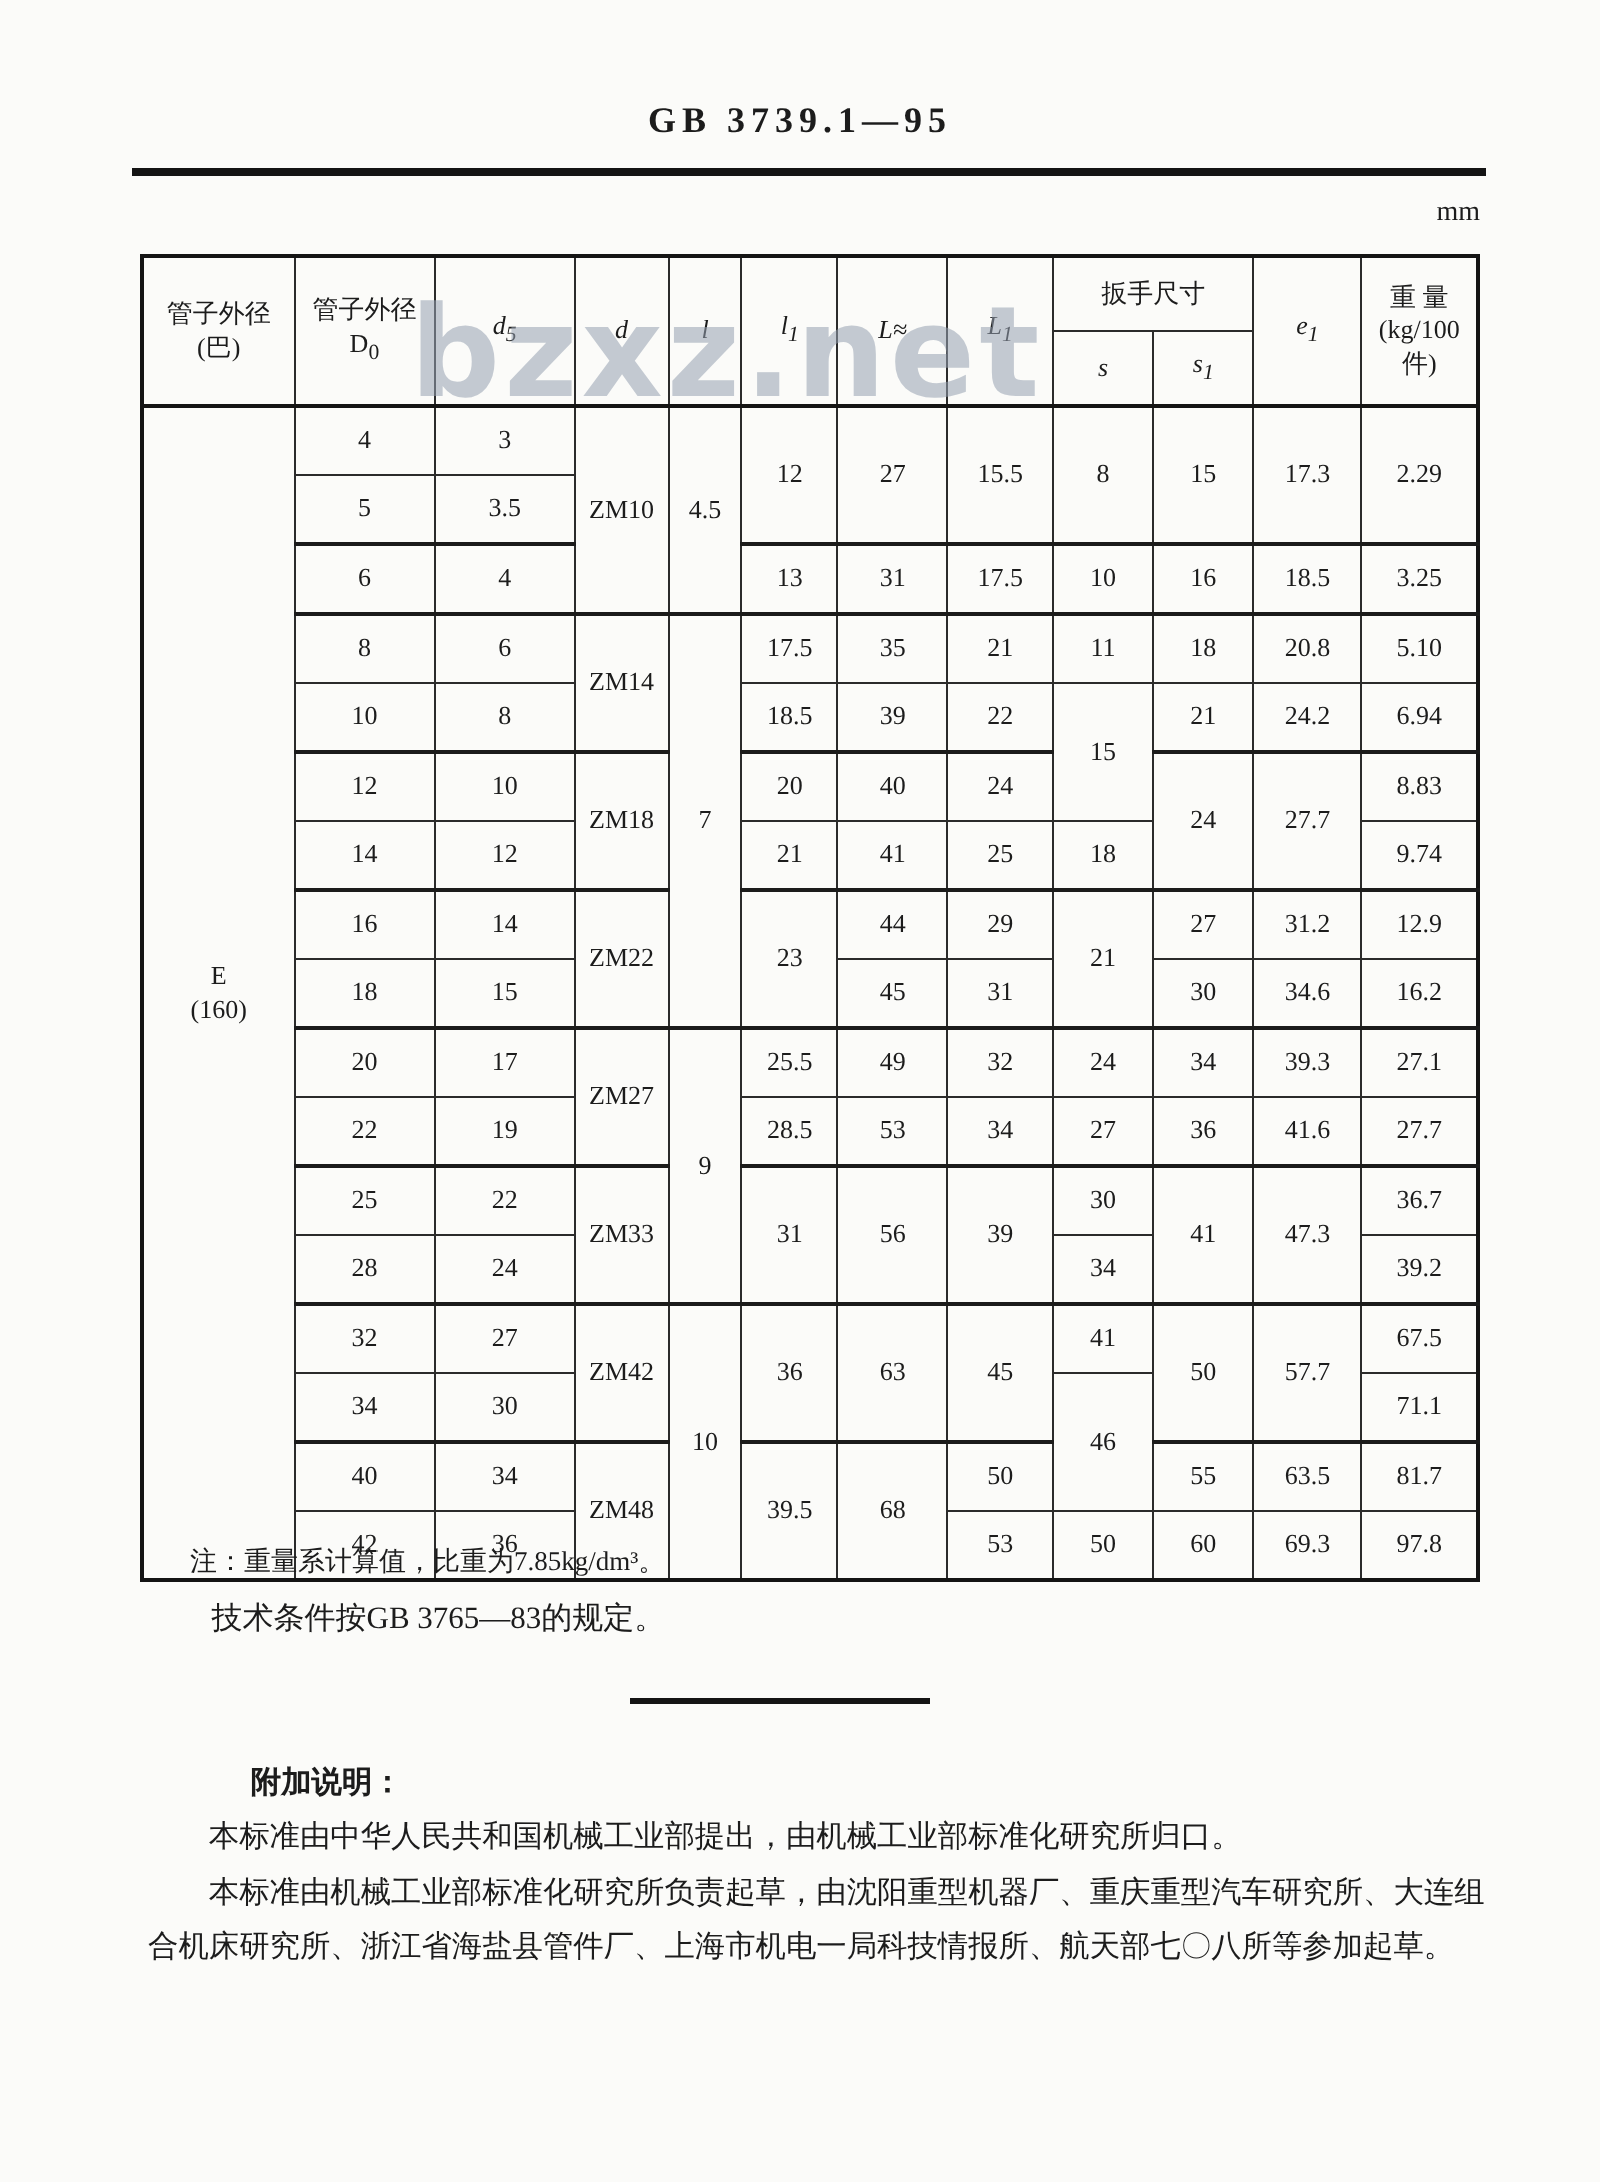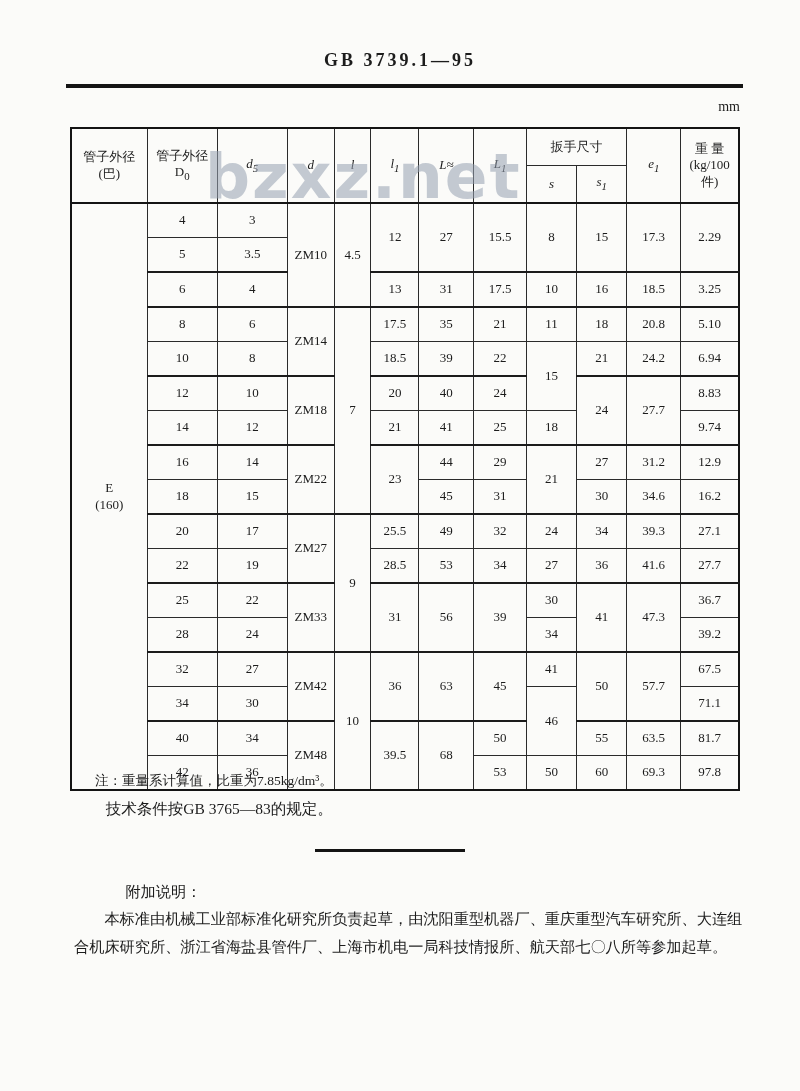--- a/index.html
+++ b/index.html
@@ -31,21 +31,21 @@
   .watermark{
     position:absolute;left:205px;top:140px;z-index:5;pointer-events:none;
     font-family:"DejaVu Sans","Liberation Sans",sans-serif;font-weight:bold;
     font-size:63px;letter-spacing:2px;color:rgba(150,160,176,0.55);
   }
   .notes{position:absolute;left:95px;top:772px;}
   .note1{margin:0;font-size:13.5px;}
   .note2{margin:9px 0 0 6px;font-size:15.5px;text-align:right;}
   .divider{position:absolute;left:315px;top:849px;width:150px;height:3px;background:#141414;}
   .addendum{position:absolute;left:74px;top:878px;width:672px;font-size:15.2px;line-height:1.8;}
-  .addendum .heading{margin:0 0 0 21px;font-weight:normal;font-size:15.2px;}
+  .addendum .heading{margin:0 0 0 21px;font-weight:bold;font-size:15.2px;}
   .addendum p{margin:0;text-indent:2em;}
 </style>
 </head>
 <body>
 
 <div class="page">
 
   <div class="title">GB 3739.1—95</div>
   <div class="rule-top"></div>
   <div class="unit">mm</div>
@@ -271,16 +271,17 @@
 
   <div class="notes">
     <p class="note1">注：重量系计算值，比重为7.85kg/dm³。</p>
     <p class="note2">技术条件按GB 3765—83的规定。</p>
   </div>
 
   <div class="divider"></div>
 
   <div class="addendum">
     <p class="heading">附加说明：</p>
+    <p>本标准由中华人民共和国机械工业部提出，由机械工业部标准化研究所归口。</p>
     <p>本标准由机械工业部标准化研究所负责起草，由沈阳重型机器厂、重庆重型汽车研究所、大连组合机床研究所、浙江省海盐县管件厂、上海市机电一局科技情报所、航天部七〇八所等参加起草。</p>
   </div>
 
 </div>
 
 </body></html>

